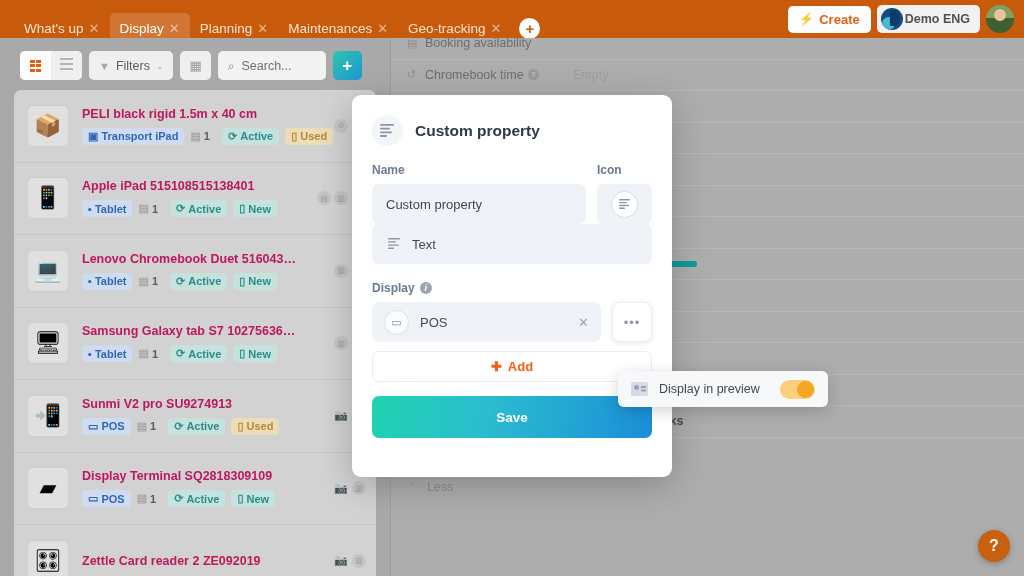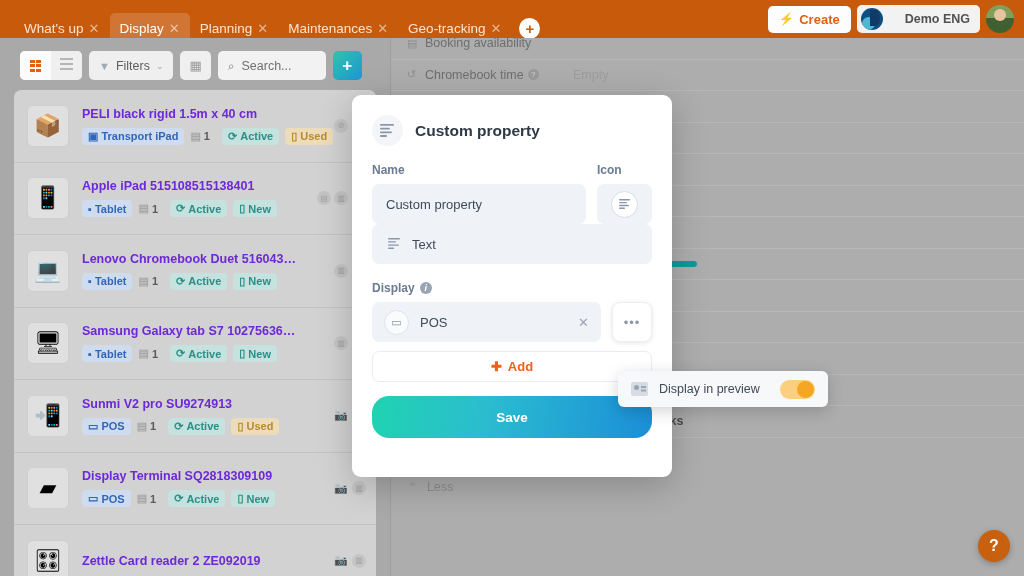--- a/index.html
+++ b/index.html
@@ -38,21 +38,21 @@
     display: flex; align-items: center; gap: 6px;
   }
   .btn-create {
     display: flex; align-items: center; gap: 5px;
     background: #fdfdfd; border-radius: 5px;
     height: 27px; padding: 0 11px;
     color: #e2600f; font-size: 13px; font-weight: bold;
   }
   .btn-create .bolt { font-size: 12px; }
   .org-pill {
-    display: flex; align-items: center; gap: 22px;
+    display: flex; align-items: center; gap: 2px;
     background: #f2f2f2; border-radius: 5px;
     height: 28px; padding: 0 10px 0 4px;
   }
   .org-logo {
     width: 22px; height: 22px; border-radius: 50%;
     background: #0d4f82; position: relative; overflow: hidden;
     flex: 0 0 auto;
   }
   .org-logo::before {
     content: ""; position: absolute; left: 1px; top: 9px;
@@ -130,21 +130,21 @@
   .thumb {
     width: 42px; height: 42px; flex: 0 0 auto;
     border-radius: 6px; background: #e0e0e0;
     border: 1px solid #cfcfcf;
     display: flex; align-items: center; justify-content: center;
     font-size: 22px; line-height: 1;
     overflow: hidden;
   }
   .row-body { margin-left: 13px; flex: 1 1 auto; min-width: 0; }
   .row-title {
-    font-size: 12.5px; color: #6d28d9; font-weight: bold;
+    font-size: 12.5px; color: #be185d; font-weight: bold;
     white-space: nowrap; overflow: hidden; text-overflow: ellipsis;
     max-width: 215px;
   }
   .row-badges { display: flex; align-items: center; gap: 6px; margin-top: 7px; }
   .badge {
     display: flex; align-items: center; gap: 3px;
     height: 17px; padding: 0 6px; border-radius: 4px;
     font-size: 11px; font-weight: bold; white-space: nowrap;
   }
   .badge.cat { background: #cfdcef; color: #3266b5; }
@@ -284,21 +284,21 @@
     color: #8b97a8; font-size: 13px; letter-spacing: 1px;
   }
   .add-btn {
     margin-top: 9px; height: 31px;
     border: 1px solid #e9edf3; border-radius: 7px;
     background: #fff;
     display: flex; align-items: center; justify-content: center; gap: 6px;
     color: #f0601b; font-size: 13px; font-weight: bold;
   }
   .save-btn {
-    margin-top: 14px; height: 42px; border-radius: 17px;
+    margin-top: 14px; height: 42px; border-radius: 7px;
     background: linear-gradient(100deg, #1fd3b0 0%, #2bbdcf 40%, #1b8ed8 100%);
     color: #fff; font-size: 13.5px; font-weight: bold;
     display: flex; align-items: center; justify-content: center;
   }
 
   
   .popover {
     position: absolute; left: 618px; top: 371px;
     width: 210px; height: 36px;
     background: #f7f8f9; border-radius: 6px;

